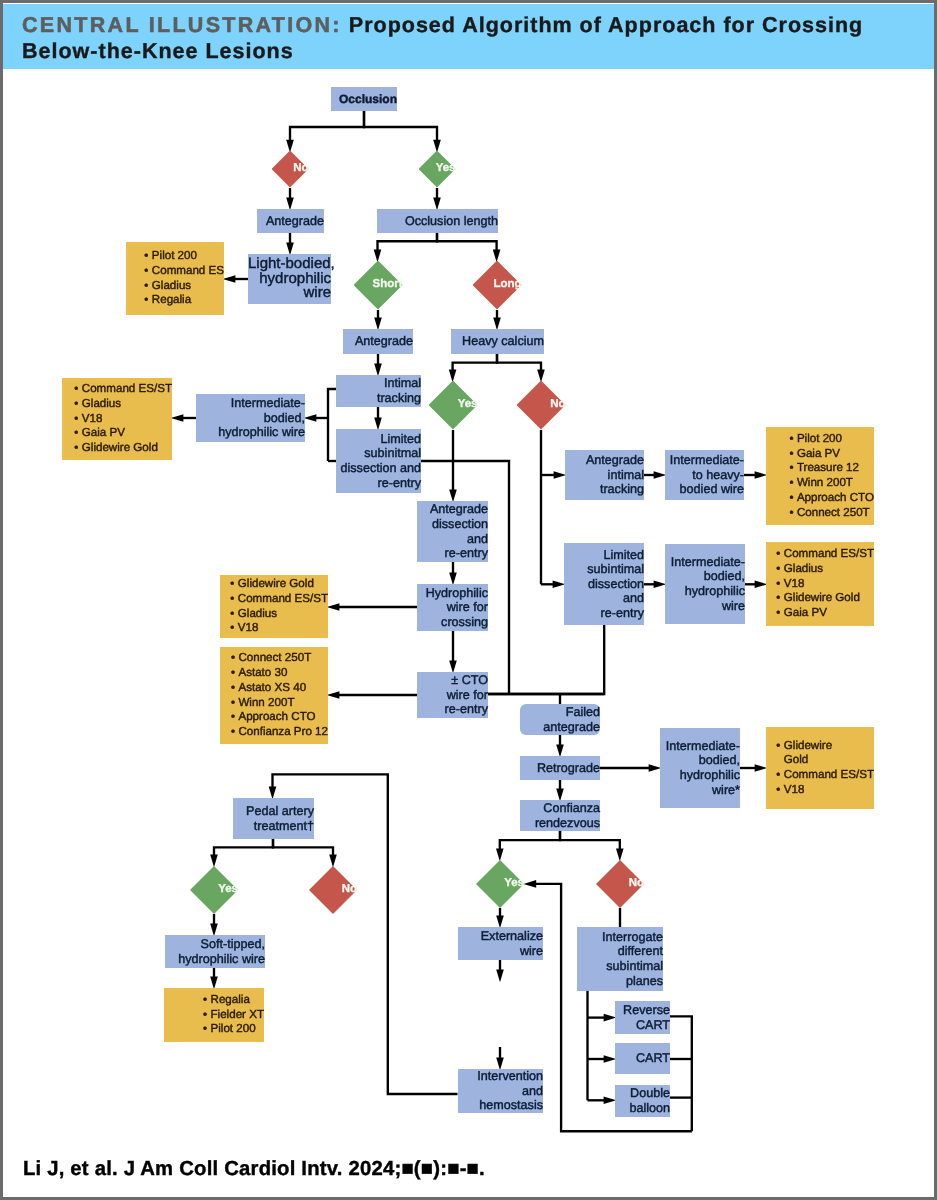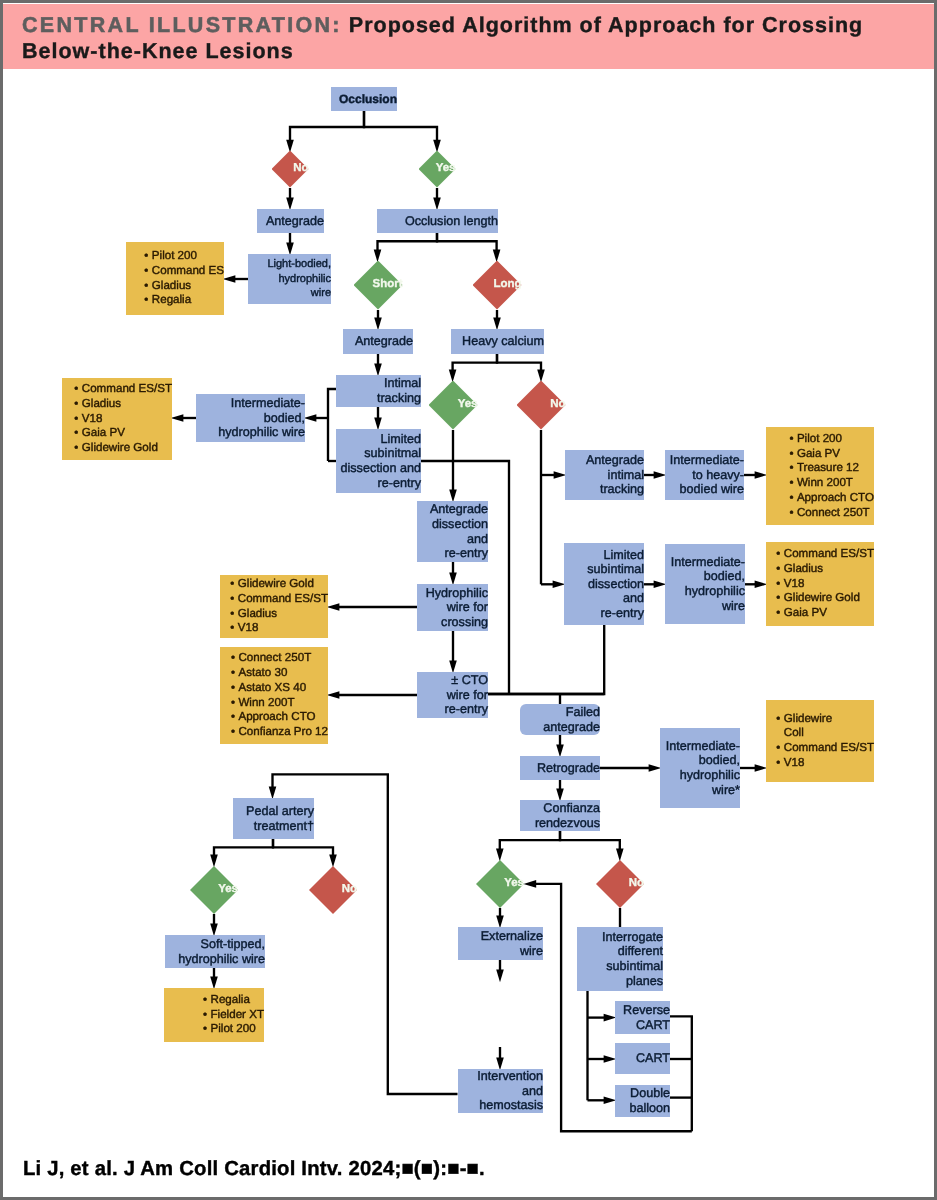--- a/index.html
+++ b/index.html
@@ -1,20 +1,20 @@
 <!DOCTYPE html>
 <html><head>
 <meta charset="utf-8">
 <style>
   html,body{margin:0;padding:0;background:#ffffff;}
   body{width:937px;height:1200px;overflow:hidden;
        font-family:"Liberation Sans",sans-serif;-webkit-font-smoothing:antialiased;text-rendering:geometricPrecision;}
   #frame{position:absolute;left:0;top:0;width:937px;height:1200px;
          border:3px solid #6b6b6b;background:#fff;box-sizing:border-box;}
-  #header{position:absolute;left:0;top:1.2px;right:0;height:65px;background:#fca5a5;}
+  #header{position:absolute;left:0;top:1.2px;right:0;height:65px;background:#7dd3fc;}
   #hdtext{position:absolute;left:19px;top:7.4px;width:875px;font-size:21.5px;font-weight:bold;
           line-height:26px;color:#1a1a1a;letter-spacing:1.0px;-webkit-text-stroke:0.4px #1a1a1a;}
   #hdtext .kicker{color:#5e5e5e;letter-spacing:2.3px;-webkit-text-stroke:0.55px #5e5e5e;}
   #cite{position:absolute;left:19.9px;top:1155.7px;font-size:20.3px;font-weight:bold;color:#000;letter-spacing:0.21px;line-height:20px;-webkit-text-stroke:0.4px #000;}
   #stage{position:absolute;left:0;top:0;width:937px;height:1200px;}
   svg#lines{position:absolute;left:0;top:0;width:937px;height:1200px;}
   .box{position:absolute;background:#9eb3de;color:#0b1c33;-webkit-text-stroke:0.42px #0b1c33;
        display:flex;align-items:center;justify-content:center;box-sizing:border-box;}
   .box .bi{text-align:right;width:100%;}
   .box .bi span{display:block;white-space:nowrap;}
@@ -285,21 +285,21 @@
       </div>
     </div>
   <div class="ybox" style="left:126px;top:242px;width:98px;height:73px;font-size:11.6px;line-height:14.75px">
       <ul style="padding-left:0px">
         <li>Pilot 200</li>
         <li>Command ES</li>
         <li>Gladius</li>
         <li>Regalia</li>
       </ul>
     </div>
-  <div class="box" style="left:248px;top:254px;width:83px;height:50px;font-size:11px;line-height:14.6px;">
+  <div class="box" style="left:248px;top:254px;width:83px;height:50px;font-size:15px;line-height:14.6px;">
       <div class="bi">
         <span>Light-bodied,</span>
         <span>hydrophilic</span>
         <span>wire</span>
       </div>
     </div>
   <div class="dia g" style="left:353.5px;top:260.5px;width:49px;height:49px;font-size:11.5px">
       <i class="sh"></i>
       <span>Short</span>
     </div>
@@ -457,25 +457,25 @@
       </div>
     </div>
   <div class="box" style="left:660px;top:728px;width:80px;height:80px;font-size:12.6px;line-height:14.6px;">
       <div class="bi">
         <span>Intermediate-</span>
         <span>bodied,</span>
         <span>hydrophilic</span>
         <span>wire*</span>
       </div>
     </div>
-  <div class="ybox" style="left:766px;top:700px;width:108px;height:82px;font-size:11.6px;line-height:14.75px">
+  <div class="ybox" style="left:766px;top:727px;width:108px;height:82px;font-size:11.6px;line-height:14.75px">
       <ul style="padding-left:0px">
         <li class="multi">
           <span>Glidewire</span>
-          <span>Coll</span>
+          <span>Gold</span>
         </li>
         <li>Command ES/ST</li>
         <li>V18</li>
       </ul>
     </div>
   <div class="box" style="left:520px;top:800px;width:80px;height:31px;font-size:12.6px;line-height:14.6px;">
       <div class="bi">
         <span>Confianza</span>
         <span>rendezvous</span>
       </div>

